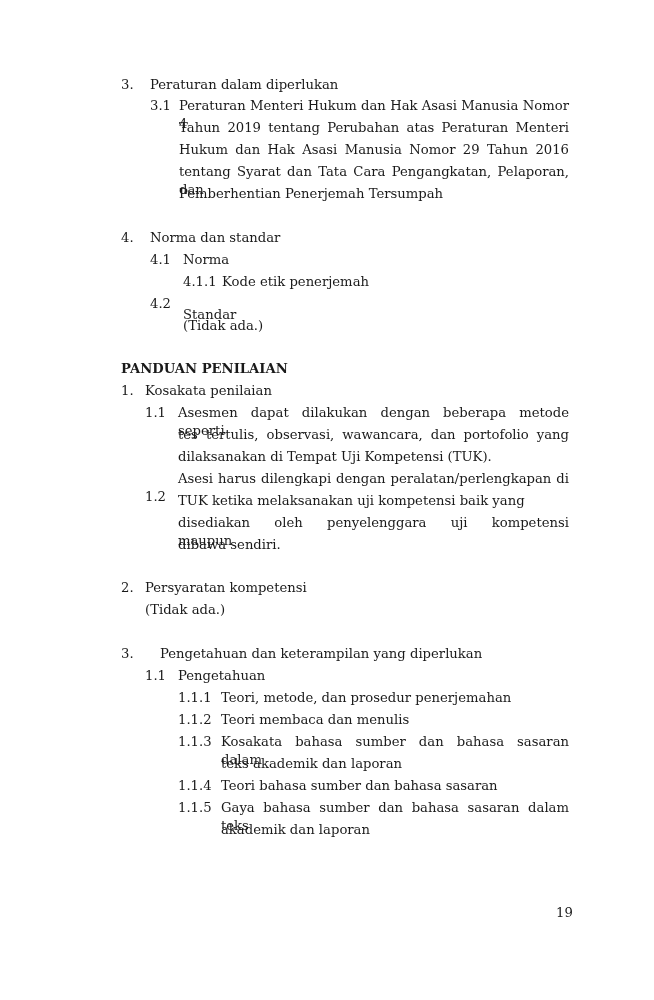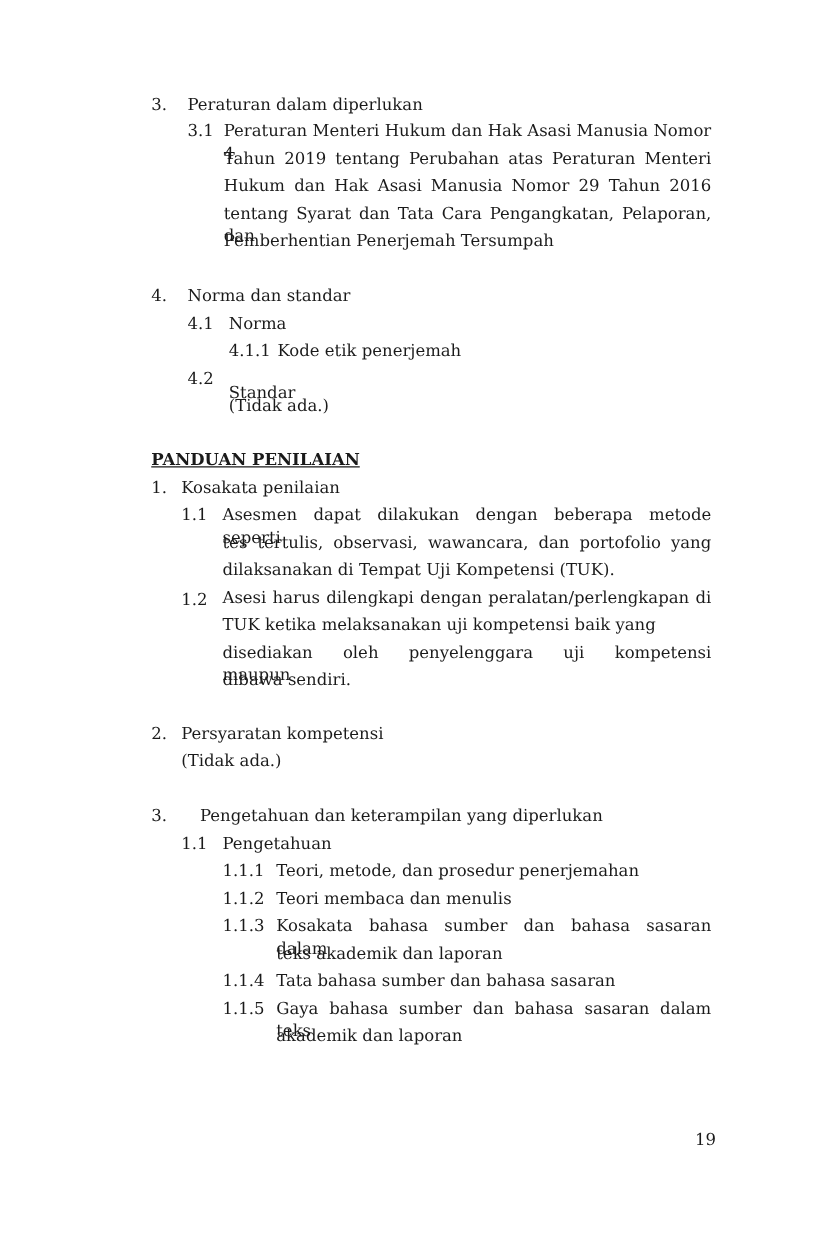--- a/index.html
+++ b/index.html
@@ -3,21 +3,21 @@
 <meta charset="utf-8">
 <style>
   html, body { margin: 0; padding: 0; background: #ffffff; }
   body {
     width: 654px; height: 1000px; position: relative; overflow: hidden;
     font-family: "DejaVu Serif", "Liberation Serif", serif;
     color: #1a1a1a; font-size: 13.2px;
   }
   .line { position: absolute; white-space: nowrap; line-height: 18px; }
   .just { text-align: justify; text-align-last: justify; white-space: normal; }
-  .bold { font-weight: bold; text-decoration: underline; }
+  .bold { font-weight: bold; }
 </style>
 </head>
 <body>
 
 <div>
 
   <span class="line" style="left:121px;top:76px">3.</span>
   <span class="line" style="left:150px;top:76px">Peraturan dalam diperlukan</span>
   <span class="line" style="left:150px;top:97px">3.1</span>
   <span class="line just" style="left:179px;top:97px;width:390px">Peraturan Menteri Hukum dan Hak Asasi Manusia Nomor 4</span>
@@ -38,21 +38,21 @@
 
   <span class="line bold" style="left:121px;top:360px">PANDUAN PENILAIAN</span>
   <span class="line" style="left:121px;top:382px">1.</span>
   <span class="line" style="left:145px;top:382px">Kosakata penilaian</span>
 
   <span class="line" style="left:145px;top:404px">1.1</span>
   <span class="line just" style="left:178px;top:404px;width:391px">Asesmen dapat dilakukan dengan beberapa metode seperti</span>
   <span class="line just" style="left:178px;top:426px;width:391px">tes tertulis, observasi, wawancara, dan portofolio yang</span>
   <span class="line" style="left:178px;top:448px">dilaksanakan di Tempat Uji Kompetensi (TUK).</span>
 
-  <span class="line" style="left:145px;top:472px">1.2</span>
+  <span class="line" style="left:145px;top:488px">1.2</span>
   <span class="line just" style="left:178px;top:470px;width:391px">Asesi harus dilengkapi dengan peralatan/perlengkapan di</span>
   <span class="line" style="left:178px;top:492px">TUK ketika melaksanakan uji kompetensi baik yang</span>
   <span class="line just" style="left:178px;top:514px;width:391px;word-spacing:6px">disediakan oleh penyelenggara uji kompetensi maupun</span>
   <span class="line" style="left:178px;top:536px">dibawa sendiri.</span>
 
   <span class="line" style="left:121px;top:579px">2.</span>
   <span class="line" style="left:145px;top:579px">Persyaratan kompetensi</span>
   <span class="line" style="left:145px;top:601px">(Tidak ada.)</span>
 
   <span class="line" style="left:121px;top:645px">3.</span>
@@ -64,20 +64,20 @@
   <span class="line" style="left:221px;top:689px">Teori, metode, dan prosedur penerjemahan</span>
 
   <span class="line" style="left:178px;top:711px">1.1.2</span>
   <span class="line" style="left:221px;top:711px">Teori membaca dan menulis</span>
 
   <span class="line" style="left:178px;top:733px">1.1.3</span>
   <span class="line just" style="left:221px;top:733px;width:348px">Kosakata bahasa sumber dan bahasa sasaran dalam</span>
   <span class="line" style="left:221px;top:755px">teks akademik dan laporan</span>
 
   <span class="line" style="left:178px;top:777px">1.1.4</span>
-  <span class="line" style="left:221px;top:777px">Tata bahasa sumber dan bahasa sasaran</span>
+  <span class="line" style="left:221px;top:777px">Teori bahasa sumber dan bahasa sasaran</span>
 
   <span class="line" style="left:178px;top:799px">1.1.5</span>
   <span class="line just" style="left:221px;top:799px;width:348px">Gaya bahasa sumber dan bahasa sasaran dalam teks</span>
   <span class="line" style="left:221px;top:821px">akademik dan laporan</span>
 
   <span class="line" style="left:556px;top:904px">19</span>
 </div>
 
 </body></html>

